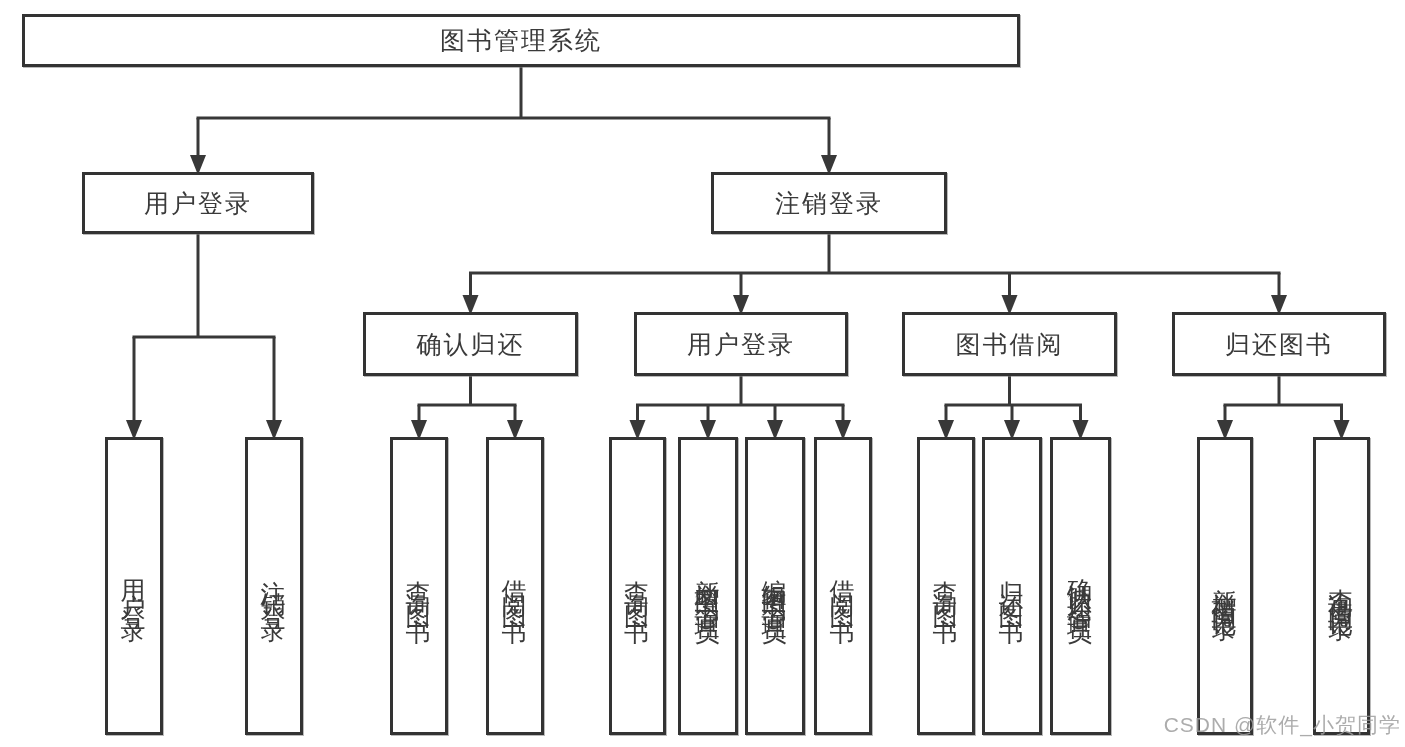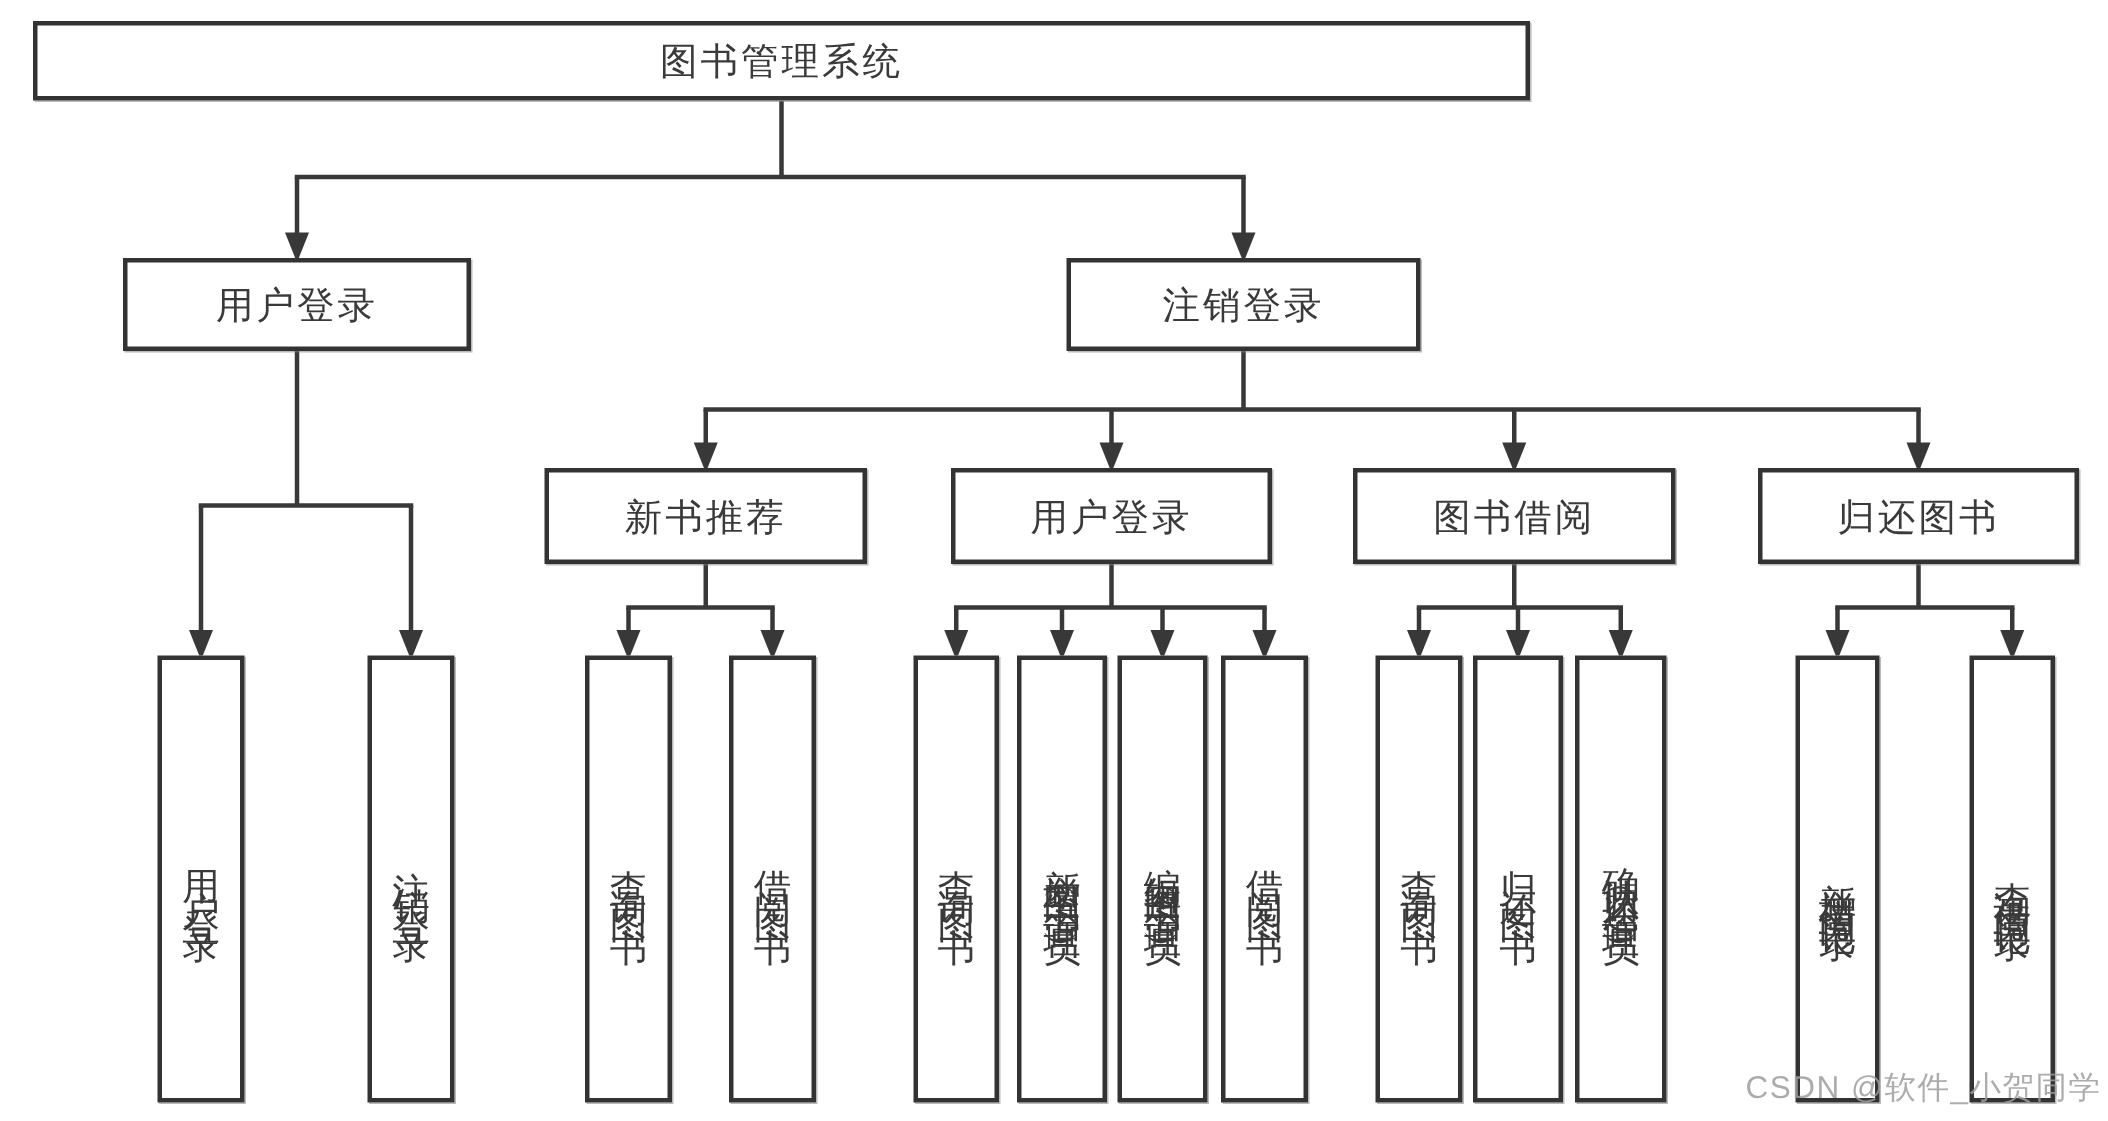--- a/index.html
+++ b/index.html
@@ -120,21 +120,21 @@
       <div class="node h" style="left: 22px; top: 14px; width: 998px; height: 53px;">
         <span class="label long">图书管理系统</span>
       </div>
       <div class="node h" style="left: 82px; top: 172px; width: 232px; height: 62px;">
         <span class="label">用户登录</span>
       </div>
       <div class="node h" style="left: 711px; top: 172px; width: 236px; height: 62px;">
         <span class="label">注销登录</span>
       </div>
       <div class="node h" style="left: 363px; top: 312px; width: 215px; height: 64px;">
-        <span class="label">新书推荐</span>
+        <span class="label">确认归还</span>
       </div>
       <div class="node h" style="left: 634px; top: 312px; width: 214px; height: 64px;">
         <span class="label">用户登录</span>
       </div>
       <div class="node h" style="left: 902px; top: 312px; width: 215px; height: 64px;">
         <span class="label">图书借阅</span>
       </div>
       <div class="node h" style="left: 1172px; top: 312px; width: 214px; height: 64px;">
         <span class="label">归还图书</span>
       </div>

